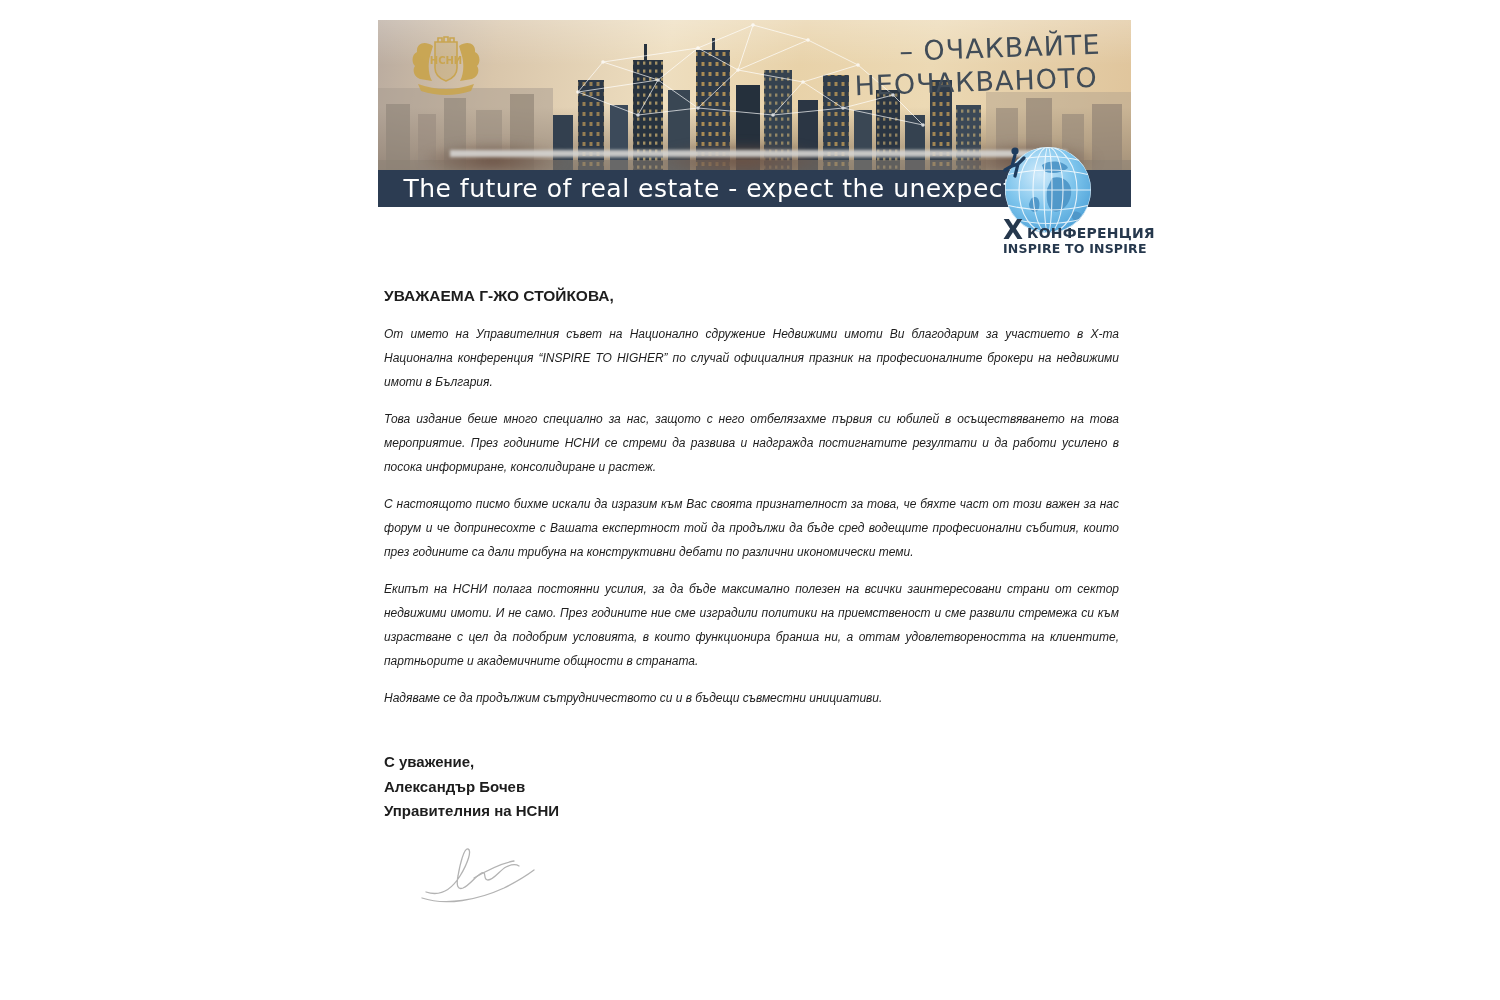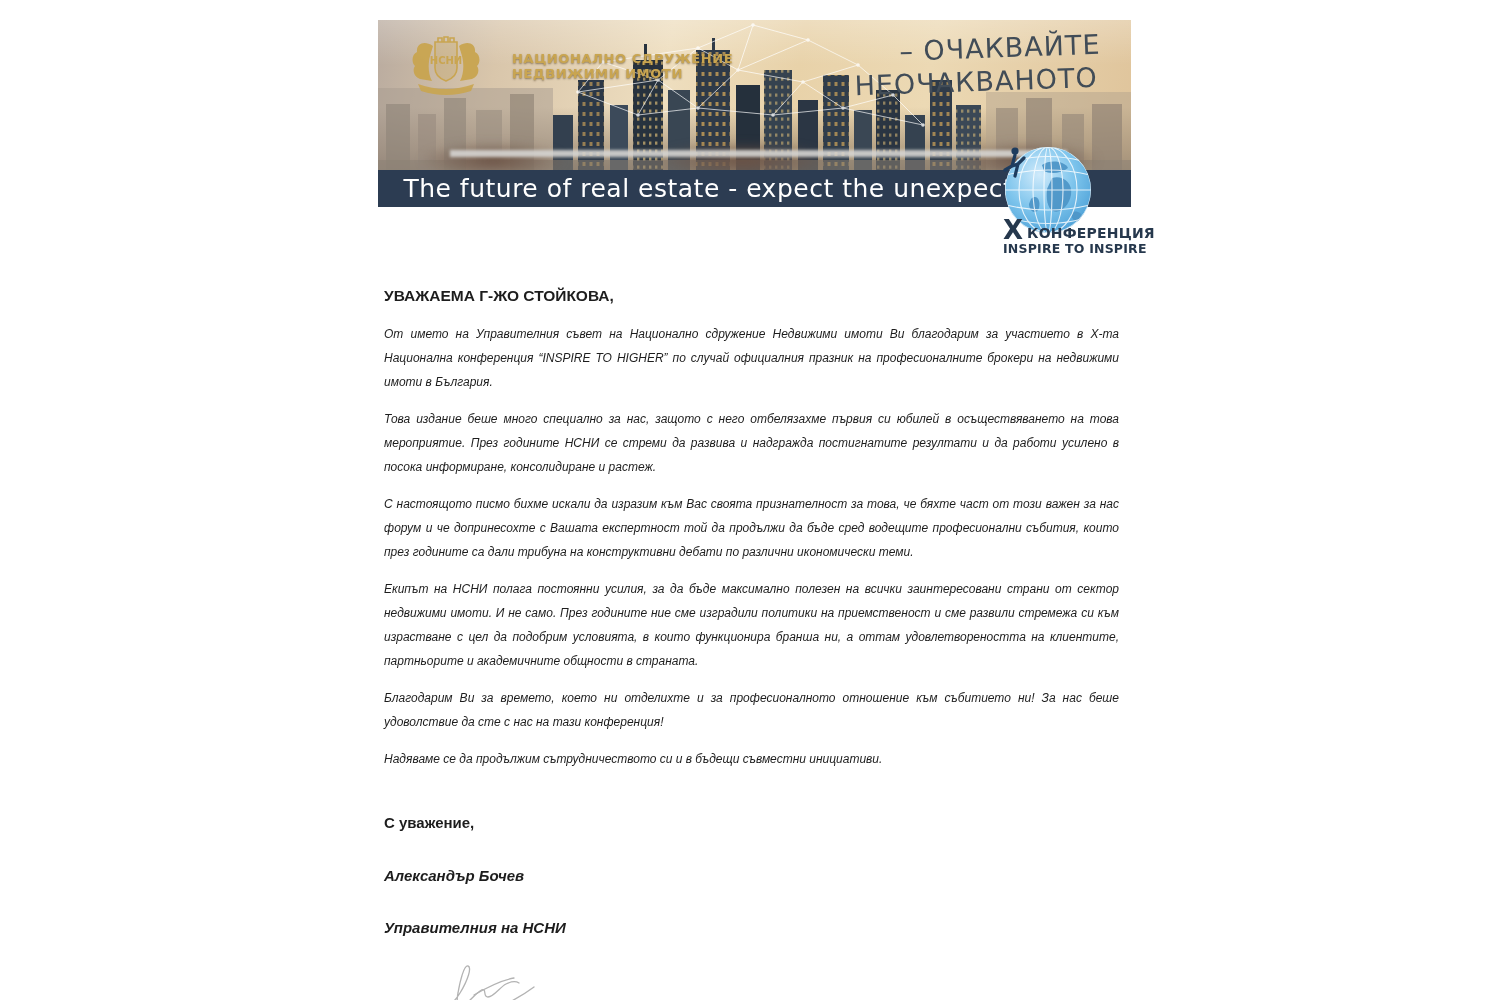--- a/index.html
+++ b/index.html
@@ -16,21 +16,21 @@
   .skyline{position:absolute;left:0;bottom:0;width:753px;height:150px;}
   .mesh{position:absolute;left:170px;top:0;width:400px;height:125px;opacity:.8;}
   .tablet{position:absolute;left:72px;right:64px;bottom:13px;height:7px;background:#d6d5d2;
           filter:blur(1.5px);opacity:.9;}
   .hand{position:absolute;bottom:-8px;width:150px;height:36px;filter:blur(5px);
         background:radial-gradient(ellipse at center,#6b5143 0%,rgba(107,81,67,0) 70%);}
   .hand.h1{left:40px}.hand.h2{left:270px;width:190px}.hand.h3{right:30px}
   .banner-title{position:absolute;left:54px;top:84px;font-family:"DejaVu Sans",sans-serif;
         font-weight:800;font-size:46px;line-height:1;color:#ffffff;letter-spacing:.5px;
         text-shadow:0 2px 7px rgba(20,25,35,.45),0 0 2px rgba(20,25,35,.35);white-space:nowrap;}
-  .logo{position:absolute;left:26px;top:14px;display:flex;align-items:center;gap:24px;}
+  .logo{position:absolute;left:26px;top:14px;display:flex;align-items:center;gap:0;}
   .logo-text{font-family:"DejaVu Sans",sans-serif;font-weight:700;font-size:13px;line-height:15px;
         color:#c9a550;letter-spacing:.6px;text-shadow:0 1px 2px rgba(70,50,15,.55);white-space:nowrap;}
   .tagline{position:absolute;right:30px;top:12px;text-align:right;transform:rotate(-2deg);
         font-family:"DejaVu Sans",sans-serif;font-size:27px;line-height:33px;color:#414c57;
         letter-spacing:1px;font-weight:400;white-space:nowrap;}
   .tagline .tl2{margin-right:4px;}
   .bar{position:absolute;left:0;right:0;bottom:0;height:37px;background:#2c3c52;
        display:flex;align-items:center;justify-content:center;}
   .bar-text{color:#ffffff;font-size:25px;font-weight:400;letter-spacing:.5px;
        font-family:"DejaVu Sans",sans-serif;white-space:nowrap;margin-left:-60px;}
@@ -40,21 +40,21 @@
   .conf-row1{display:flex;align-items:flex-end;gap:4px;}
   .conf-x{font-size:26px;line-height:22px;}
   .conf-label{font-size:14px;line-height:16px;letter-spacing:.2px;}
   .conf-motto{font-size:12.5px;line-height:15px;letter-spacing:.2px;}
 
   
   .letter{position:absolute;left:384px;top:284px;width:735px;color:#1d1d1d;}
   .greeting{font-size:15.5px;font-weight:700;margin:0 0 14px 0;line-height:24px;}
   .letter p{margin:0 0 13px 0;font-size:12px;line-height:24px;text-align:justify;font-style:italic;}
   .closing{margin-top:40px;font-size:15px;line-height:24.5px;font-weight:700;}
-  .closing .ital{font-style:italic;margin-top:28px;}
+  .closing .ital{}
   .sig{margin-top:14px;margin-left:32px;}
 </style>
 </head>
 <body>
 
 <div class="page">
 
   <div class="banner">
     <div class="photo">
       <div class="sky"></div>
@@ -153,24 +153,20 @@
           <path d="M34,8 v-4 h4 v4 M40,8 v-5 h4 v5 M46,8 v-4 h4 v4"></path>
         </g>
 
         <g fill="#c9a550" opacity="0.95">
           <path d="M29,12 C20,6 12,10 13,18 C8,20 7,28 11,32 C8,36 10,43 16,45 L28,47 C24,40 24,30 26,22 Z"></path>
           <path d="M55,12 C64,6 72,10 71,18 C76,20 77,28 73,32 C76,36 74,43 68,45 L56,47 C60,40 60,30 58,22 Z"></path>
         </g>
         <text x="42" y="30" text-anchor="middle" font-family="DejaVu Sans,sans-serif" font-size="10" font-weight="700" fill="#c9a550">НСНИ</text>
         <path d="M14,50 q28,10 56,0 l-3,7 q-25,8 -50,0 z" fill="#c9a550" opacity="0.9"></path>
       </svg>
-      <div class="logo-text">
-        <div>НАЦИОНАЛНО СДРУЖЕНИЕ</div>
-        <div>НЕДВИЖИМИ ИМОТИ</div>
-      </div>
     </div>
 
     <div class="tagline">
       <div>– ОЧАКВАЙТЕ</div>
       <div class="tl2">НЕОЧАКВАНОТО</div>
     </div>
 
     <div class="bar">
       <div class="bar-text">The future of real estate - expect the unexpected</div>
     </div>
@@ -217,21 +213,20 @@
       <div class="conf-motto">INSPIRE TO INSPIRE</div>
     </div>
   </div>
 
   <div class="letter">
     <div class="greeting">УВАЖАЕМА Г-ЖО СТОЙКОВА,</div>
     <p>От името на Управителния съвет на Национално сдружение Недвижими имоти Ви благодарим за участието в Х-та Национална конференция “INSPIRE TO HIGHER” по случай официалния празник на професионалните брокери на недвижими имоти в България.</p>
     <p>Това издание беше много специално за нас, защото с него отбелязахме първия си юбилей в осъществяването на това мероприятие. През годините НСНИ се стреми да развива и надгражда постигнатите резултати и да работи усилено в посока информиране, консолидиране и растеж.</p>
     <p>С настоящото писмо бихме искали да изразим към Вас своята признателност за това, че бяхте част от този важен за нас форум и че допринесохте с Вашата експертност той да продължи да бъде сред водещите професионални събития, които през годините са дали трибуна на конструктивни дебати по различни икономически теми.</p>
     <p>Екипът на НСНИ полага постоянни усилия, за да бъде максимално полезен на всички заинтересовани страни от сектор недвижими имоти. И не само. През годините ние сме изградили политики на приемственост и сме развили стремежа си към израстване с цел да подобрим условията, в които функционира бранша ни, а оттам удовлетвореността на клиентите, партньорите и академичните общности в страната.</p>
-    <p>Благодарим Ви за времето, което ни отделихте и за професионалното отношение към събитието ни! За нас беше удоволствие да сте с нас на тази конференция!</p>
     <p>Надяваме се да продължим сътрудничеството си и в бъдещи съвместни инициативи.</p>
 
     <div class="closing">
       <div>С уважение,</div>
       <div class="ital">Александър Бочев</div>
       <div class="ital">Управителния на НСНИ</div>
     </div>
 
     
     <svg class="sig" width="130" height="66" viewBox="0 0 130 66">

